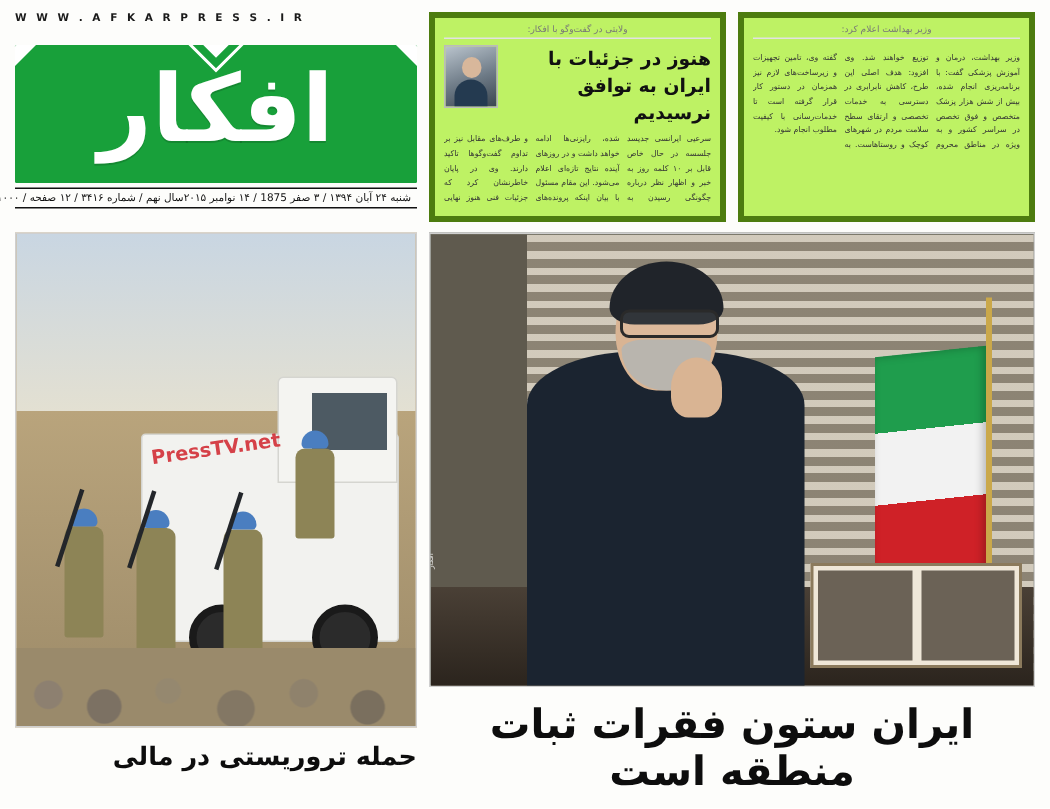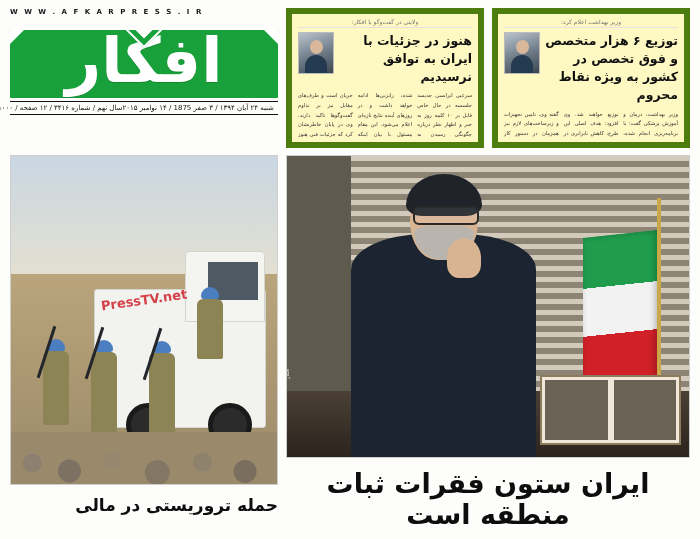--- a/index.html
+++ b/index.html
@@ -45,21 +45,21 @@
     letter-spacing: 2px;
     color: #1a1a1a;
     text-align: left;
     direction: ltr;
     margin-bottom: 14px;
     font-weight: bold;
   }
   .masthead-plate {
     position: relative;
     background: #18a03a;
-    height: 68px;
+    height: 92px;
     border-radius: 1px;
     overflow: hidden;
     display: flex;
     align-items: center;
     justify-content: center;
   }
   .masthead-logo {
     color: #ffffff;
     font-size: 62px;
     font-weight: bold;
@@ -103,24 +103,24 @@
     color: #111;
     display: flex;
     justify-content: space-between;
     direction: rtl;
   }
   .masthead-strip span { white-space: nowrap; }
 
   
   .story {
     flex: 1 1 0;
-    border: 6px solid #4d7c0f;
+    border: 4px solid #4d7c0f;
     box-sizing: border-box;
     padding: 4px 6px 5px 6px;
-    background: #fef9c3;
+    background: #bef264;
     display: flex;
     flex-direction: column;
     min-width: 0;
   }
   .story-kicker {
     font-size: 6px;
     color: #777;
     text-align: center;
     border-bottom: 1px solid #e2e2e2;
     padding-bottom: 2px;
@@ -494,24 +494,20 @@
       <div class="story-kicker">ولایتی در گفت‌وگو با افکار:</div>
       <div class="story-head">
         <div class="story-title">هنوز در جزئیات با ایران به توافق نرسیدیم</div>
         <div class="story-thumb"></div>
       </div>
       <div class="story-body">سرعیی ایرانسی جدیسد جلسسه در حال خاص قابل بر ۱۰ کلمه روز به خبر و اظهار نظر درباره چگونگی رسیدن به جمع‌بندی در مذاکرات است. وی افزود: بر اساس متن دریافت شده و هماهنگی‌های انجام شده، رایزنی‌ها ادامه خواهد داشت و در روزهای آینده نتایج تازه‌ای اعلام می‌شود. این مقام مسئول با بیان اینکه پرونده‌های باقی‌مانده با دقت بررسی می‌شوند، تصریح کرد: تلاش‌ها برای حل و فصل اختلاف‌ها در جریان است و طرف‌های مقابل نیز بر تداوم گفت‌وگوها تاکید دارند. وی در پایان خاطرنشان کرد که جزئیات فنی هنوز نهایی نشده و نیازمند بررسی بیشتر کارشناسان است.</div>
     </div>
 
     <div class="story">
       <div class="story-kicker">وزیر بهداشت اعلام کرد:</div>
-      <div class="story-head">
-        <div class="story-title">توزیع ۶ هزار متخصص و فوق تخصص در کشور به ویژه نقاط محروم</div>
-        <div class="story-thumb"></div>
-      </div>
       <div class="story-body two-col">وزیر بهداشت، درمان و آموزش پزشکی گفت: با برنامه‌ریزی انجام شده، بیش از شش هزار پزشک متخصص و فوق تخصص در سراسر کشور و به ویژه در مناطق محروم توزیع خواهند شد. وی افزود: هدف اصلی این طرح، کاهش نابرابری در دسترسی به خدمات تخصصی و ارتقای سطح سلامت مردم در شهرهای کوچک و روستاهاست. به گفته وی، تامین تجهیزات و زیرساخت‌های لازم نیز همزمان در دستور کار قرار گرفته است تا خدمات‌رسانی با کیفیت مطلوب انجام شود.</div>
     </div>
 
   </div>
 
   <div class="main-row">
 
     <div class="right-col">
       <div class="photo photo-right">
         <div class="sky"></div>

